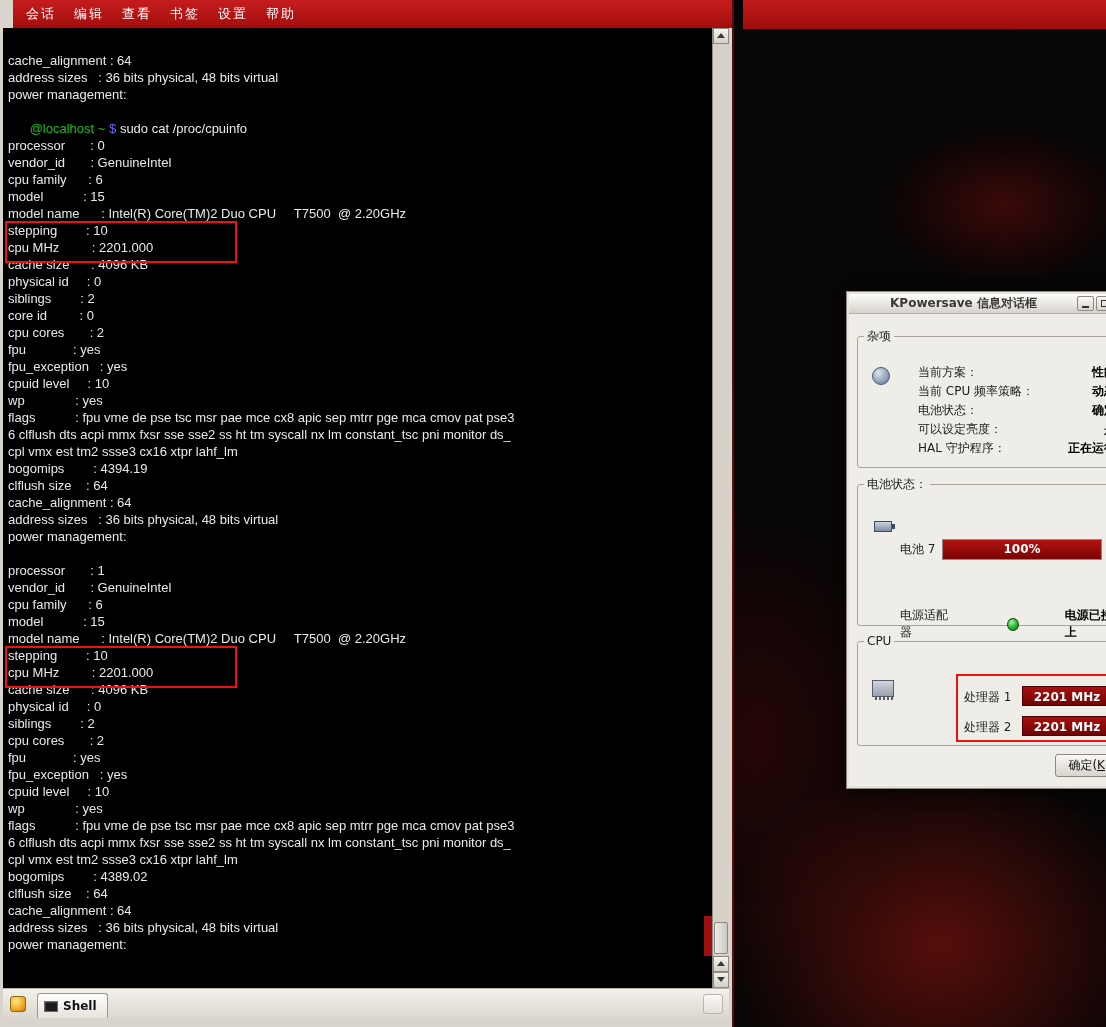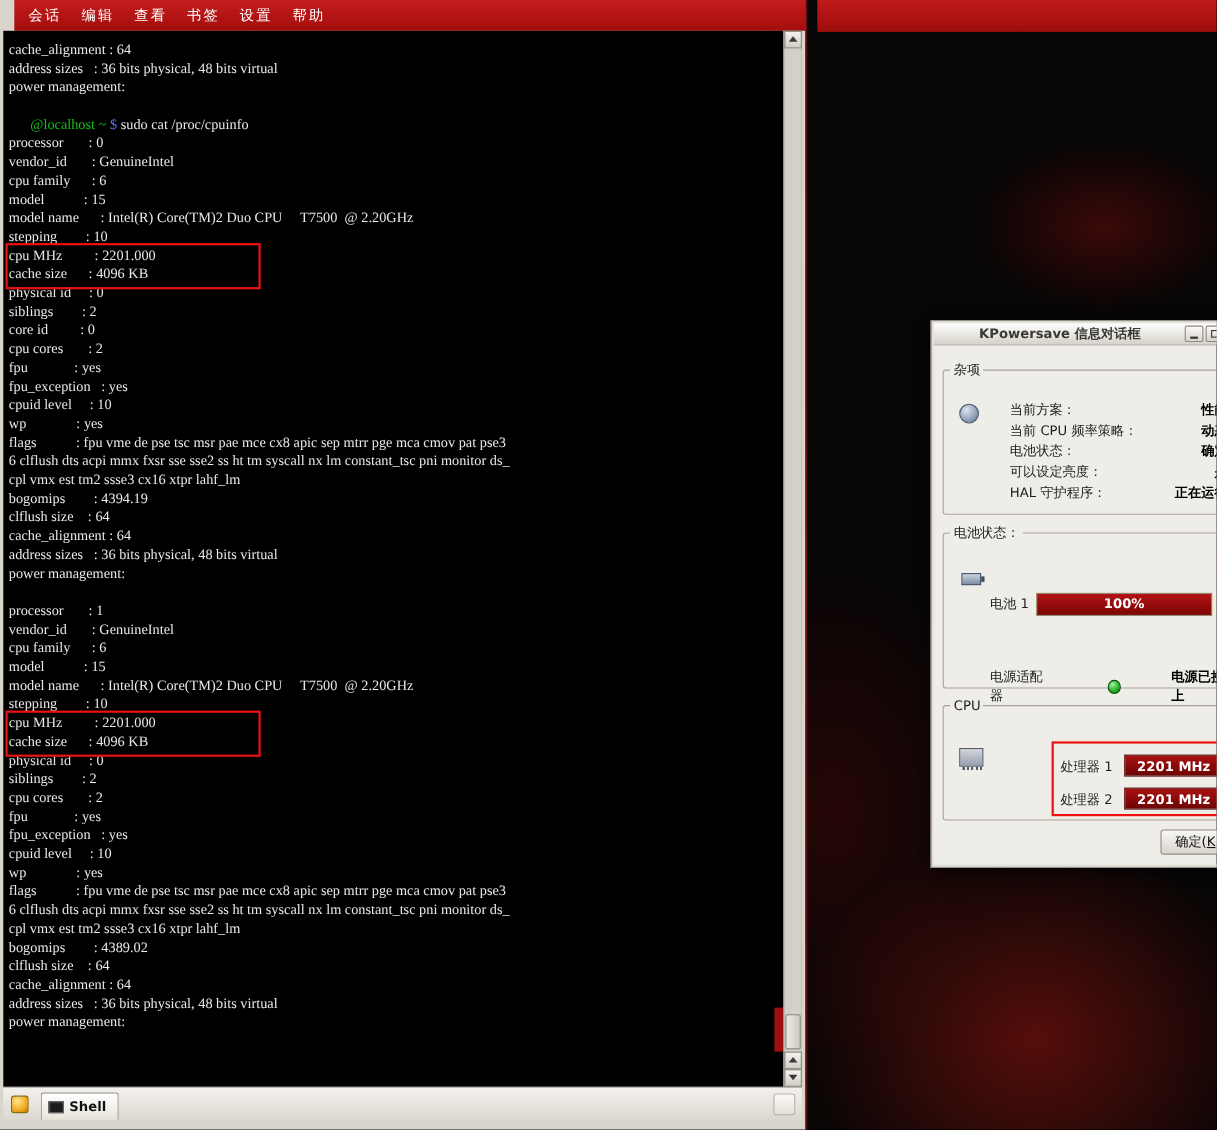--- a/index.html
+++ b/index.html
@@ -35,22 +35,22 @@
     color:#fff;font-size:13px;margin-left:13px;
   }
   .menu-item{padding:0 9px;letter-spacing:2px;cursor:default;}
 
   #term-content{
     position:absolute;left:3px;top:28px;width:726px;height:960px;
     background:#000;
   }
   #term-lines{
     position:absolute;left:0;top:0;width:709px;height:960px;overflow:hidden;
-    padding:8px 0 0 5px;box-sizing:border-box;
-    font-family:Liberation Serif, serif;font-size:13px;line-height:17px;color:#e9e9e9;
+    padding:24px 0 0 5px;box-sizing:border-box;
+    font-family:Liberation Sans, sans-serif;font-size:13px;line-height:17px;color:#e9e9e9;
   }
   .tline{white-space:pre;height:17px;}
   .redact{background:#000;}
   .phost{color:#19c119;}
   .psym{color:#6666ff;}
   .pcmd{color:#e9e9e9;}
   .cursor{display:inline-block;width:8px;height:15px;background:#19c119;vertical-align:text-bottom;}
 
   .term-annotation{position:absolute;border:2px solid #ee1111;pointer-events:none;}
   #anno1{left:2px;top:193px;width:228px;height:38px;}
@@ -342,21 +342,21 @@
         <span class="k">HAL 守护程序：</span>
         <span class="v">正在运行</span>
       </div>
     </div>
   </fieldset>
 
   <fieldset class="grp" id="grp-batt">
     <legend>电池状态：</legend>
     <span id="batt-icon"></span>
     <div id="batt-row">
-      <span class="lbl">电池 1</span>
+      <span class="lbl">电池 7</span>
       <div id="batt-bar">
         <div id="batt-fill">100%</div>
       </div>
     </div>
     <div id="adapter-row">
       <span>电源适配器</span>
       <span id="ac-dot"></span>
       <span id="adapter-status">电源已接上</span>
     </div>
   </fieldset>

